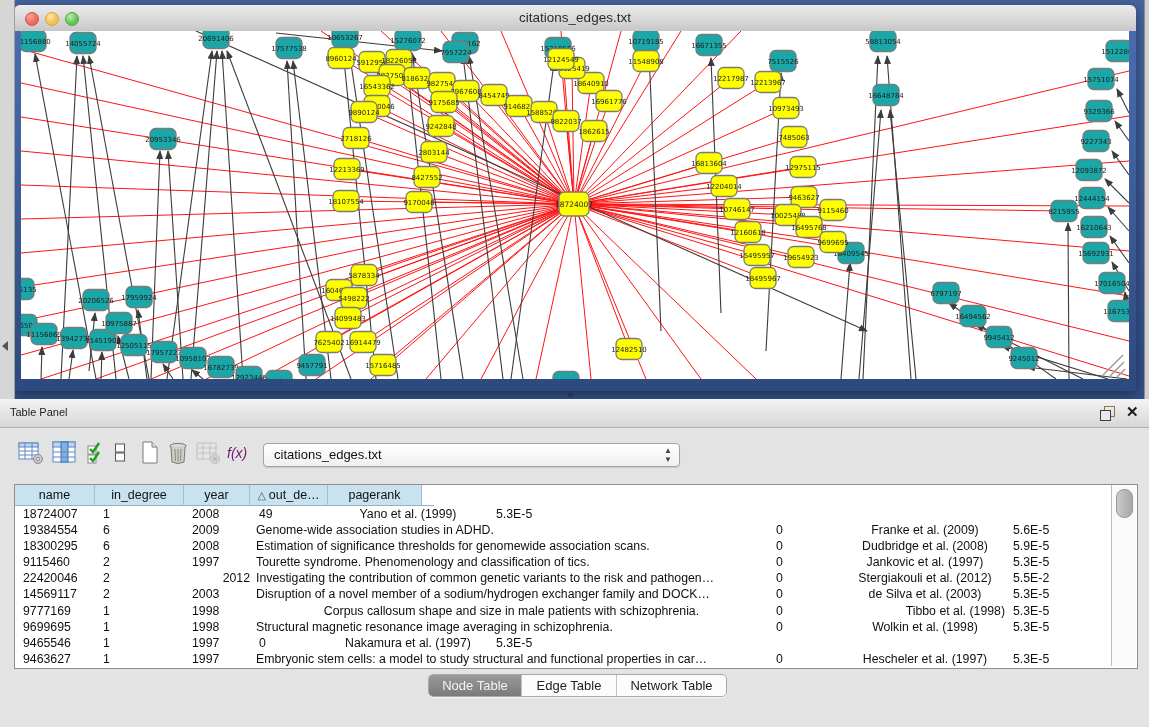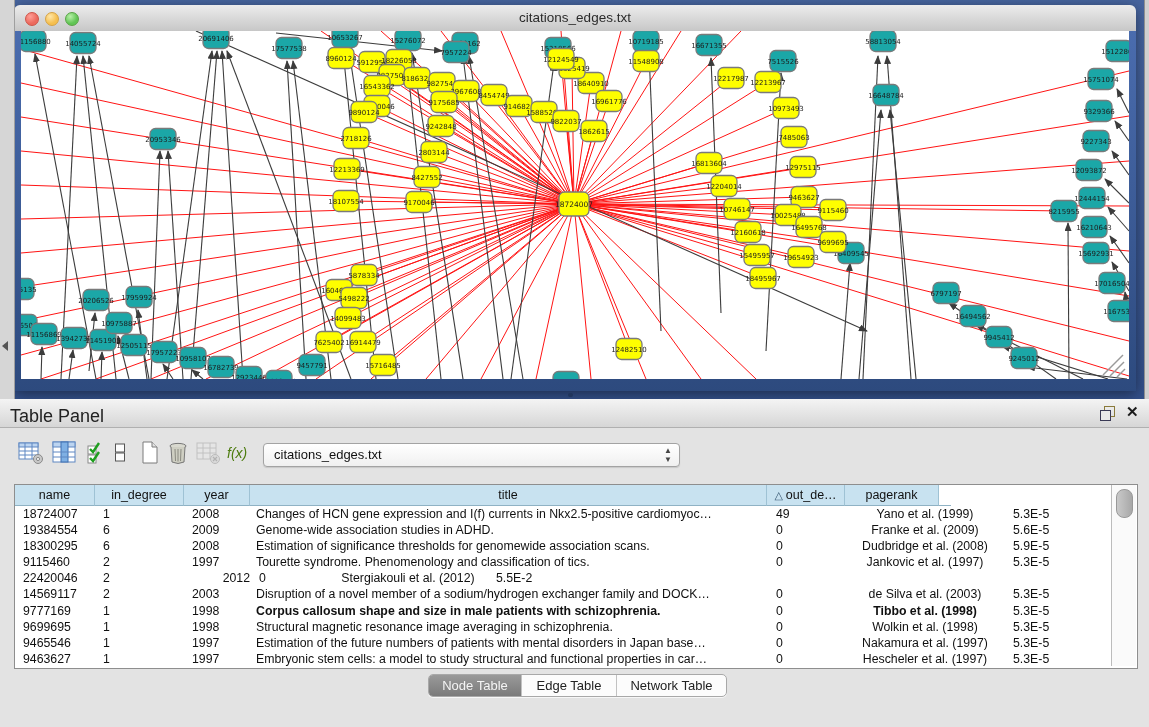--- a/index.html
+++ b/index.html
@@ -21,29 +21,29 @@
   .tl.green{left:51px;background:radial-gradient(circle at 35% 30%,#b8f0a8,#61c555 60%);border:1px solid #58a345;}
   .wtitle{left:0;top:5px;width:1122px;text-align:center;font-size:13.5px;color:#2b2b2b;}
   .gframe{left:0;top:26px;width:1122px;height:360px;background:linear-gradient(180deg,#4a6cae,#2d4a7e);}
   .gcanvas{left:7px;top:0;width:1108px;height:348px;background:#ffffff;}
   svg{display:block;}
   .divider-dot{left:568px;top:393px;width:5px;height:4px;background:#20355c;border-radius:2px;}
   
   .table-panel{left:0;top:399px;width:1149px;height:328px;background:#e3e3e3;}
   .tp-header{left:0;top:0;width:1149px;height:28px;background:linear-gradient(180deg,#f4f4f4,#d6d6d6);
              border-bottom:1px solid #b0b0b0;}
-  .tp-title{left:10px;top:7px;font-size:18px;color:#222;}
+  .tp-title{left:10px;top:7px;font-size:11px;color:#222;}
   .float-ico{left:1100px;top:7px;width:15px;height:14px;}
   .float-ico .sq1{left:4px;top:0;width:9px;height:9px;border:1.4px solid #8a7a3a;}
   .float-ico .sq2{left:0;top:4px;width:9px;height:9px;border:1.4px solid #3a3a55;background:#e9e9e9;}
   .close-x{left:1126px;top:4px;font-size:15px;font-weight:bold;color:#1a1a1a;}
   
   .toolbar{left:0;top:36px;width:1149px;height:40px;}
   .tb-ico{top:6px;height:24px;}
-  .fx{font-size:14px;font-style:italic;color:#4d7c0f;top:10px;}
+  .fx{font-size:14px;font-style:italic;color:#701a75;top:10px;}
   .combo{left:263px;top:8px;width:415px;height:22px;background:linear-gradient(180deg,#ffffff,#f0f0f0);
          border:1px solid #a3a3a3;border-radius:4px;box-shadow:0 1px 1px rgba(0,0,0,.12);}
   .combo-text{left:10px;top:3px;font-size:13px;color:#111;}
   .combo-arrows{right:7px;top:2px;font-size:8px;line-height:9px;color:#444;text-align:center;}
   
   .ntable{left:14px;top:85px;width:1122px;height:183px;background:#fff;border:1px solid #8e8e8e;}
   .trow{display:flex;width:1096px;}
   .thead .tcell{background:#c8e2f0;border-right:1px solid #9fc2d4;border-bottom:1px solid #8fb2c4;
                 height:21px;line-height:21px;text-align:center;font-size:12.5px;color:#111;}
   .thead .tcell:last-child{background:#fff;border-right:none;}
@@ -727,31 +727,29 @@
       <span class="abs combo-text">citations_edges.txt</span>
       <span class="abs combo-arrows">▲<br>▼</span>
     </span>
   </div>
 
   <div class="abs ntable">
     <div class="trow thead" id="table-head">
         <div class="tcell" style="width: 80px;">name</div>
         <div class="tcell" style="width: 89px;">in_degree</div>
         <div class="tcell" style="width: 66px;">year</div>
-        <div class="tcell" style="width: 517px;">title</div>
         <div class="tcell" style="width: 78px;"><span class="sortg">△</span>out_de…</div>
         <div class="tcell" style="width: 94px;">pagerank</div>
         <div class="tcell" style="width: 12px;"></div>
       </div>
     <div class="tbody" id="table-body">
         <div class="trow">
           <div class="tcell" style="width: 80px; text-align: left; padding-left: 8px;">18724007</div>
           <div class="tcell" style="width: 89px; text-align: left; padding-left: 8px;">1</div>
           <div class="tcell" style="width: 66px; text-align: left; padding-left: 8px;">2008</div>
-          <div class="tcell" style="width: 517px; text-align: left; padding-left: 6px;">Changes of HCN gene expression and I(f) currents in Nkx2.5-positive cardiomyoc…</div>
           <div class="tcell" style="width: 78px; text-align: left; padding-left: 9px;">49</div>
           <div class="tcell" style="width: 160px; text-align: center; padding-left: 0px;">Yano et al. (1999)</div>
           <div class="tcell" style="width: 94px; text-align: left; padding-left: 8px;">5.3E-5</div>
           <div class="tcell" style="width: 12px; text-align: left; padding-left: 0px;"></div>
         </div>
         <div class="trow">
           <div class="tcell" style="width: 80px; text-align: left; padding-left: 8px;">19384554</div>
           <div class="tcell" style="width: 89px; text-align: left; padding-left: 8px;">6</div>
           <div class="tcell" style="width: 66px; text-align: left; padding-left: 8px;">2009</div>
           <div class="tcell" style="width: 517px; text-align: left; padding-left: 6px;">Genome-wide association studies in ADHD.</div>
@@ -777,60 +775,60 @@
           <div class="tcell" style="width: 517px; text-align: left; padding-left: 6px;">Tourette syndrome. Phenomenology and classification of tics.</div>
           <div class="tcell" style="width: 78px; text-align: left; padding-left: 9px;">0</div>
           <div class="tcell" style="width: 160px; text-align: center; padding-left: 0px;">Jankovic et al. (1997)</div>
           <div class="tcell" style="width: 94px; text-align: left; padding-left: 8px;">5.3E-5</div>
           <div class="tcell" style="width: 12px; text-align: left; padding-left: 0px;"></div>
         </div>
         <div class="trow">
           <div class="tcell" style="width: 80px; text-align: left; padding-left: 8px;">22420046</div>
           <div class="tcell" style="width: 89px; text-align: left; padding-left: 8px;">2</div>
           <div class="tcell" style="width: 66px; text-align: right; padding-left: 8px;">2012</div>
+          <div class="tcell" style="width: 517px; text-align: left; padding-left: 6px;">Investigating the contribution of common genetic variants to the risk and pathogen…</div>
           <div class="tcell" style="width: 78px; text-align: left; padding-left: 9px;">0</div>
           <div class="tcell" style="width: 160px; text-align: center; padding-left: 0px;">Stergiakouli et al. (2012)</div>
           <div class="tcell" style="width: 94px; text-align: left; padding-left: 8px;">5.5E-2</div>
           <div class="tcell" style="width: 12px; text-align: left; padding-left: 0px;"></div>
         </div>
         <div class="trow">
           <div class="tcell" style="width: 80px; text-align: left; padding-left: 8px;">14569117</div>
           <div class="tcell" style="width: 89px; text-align: left; padding-left: 8px;">2</div>
           <div class="tcell" style="width: 66px; text-align: left; padding-left: 8px;">2003</div>
           <div class="tcell" style="width: 517px; text-align: left; padding-left: 6px;">Disruption of a novel member of a sodium/hydrogen exchanger family and DOCK…</div>
           <div class="tcell" style="width: 78px; text-align: left; padding-left: 9px;">0</div>
           <div class="tcell" style="width: 160px; text-align: center; padding-left: 0px;">de Silva et al. (2003)</div>
           <div class="tcell" style="width: 94px; text-align: left; padding-left: 8px;">5.3E-5</div>
           <div class="tcell" style="width: 12px; text-align: left; padding-left: 0px;"></div>
         </div>
         <div class="trow">
           <div class="tcell" style="width: 80px; text-align: left; padding-left: 8px;">9777169</div>
           <div class="tcell" style="width: 89px; text-align: left; padding-left: 8px;">1</div>
           <div class="tcell" style="width: 66px; text-align: left; padding-left: 8px;">1998</div>
-          <div class="tcell" style="width: 517px; text-align: left; padding-left: 6px; font-weight: bold;">Corpus callosum shape and size in male patients with schizophrenia.</div>
+          <div class="tcell" style="width: 517px; text-align: center; padding-left: 6px;">Corpus callosum shape and size in male patients with schizophrenia.</div>
           <div class="tcell" style="width: 78px; text-align: left; padding-left: 9px;">0</div>
-          <div class="tcell" style="width: 160px; text-align: center; padding-left: 0px; font-weight: bold;">Tibbo et al. (1998)</div>
+          <div class="tcell" style="width: 160px; text-align: right; padding-left: 0px;">Tibbo et al. (1998)</div>
           <div class="tcell" style="width: 94px; text-align: left; padding-left: 8px;">5.3E-5</div>
           <div class="tcell" style="width: 12px; text-align: left; padding-left: 0px;"></div>
         </div>
         <div class="trow">
           <div class="tcell" style="width: 80px; text-align: left; padding-left: 8px;">9699695</div>
           <div class="tcell" style="width: 89px; text-align: left; padding-left: 8px;">1</div>
           <div class="tcell" style="width: 66px; text-align: left; padding-left: 8px;">1998</div>
           <div class="tcell" style="width: 517px; text-align: left; padding-left: 6px;">Structural magnetic resonance image averaging in schizophrenia.</div>
           <div class="tcell" style="width: 78px; text-align: left; padding-left: 9px;">0</div>
           <div class="tcell" style="width: 160px; text-align: center; padding-left: 0px;">Wolkin et al. (1998)</div>
           <div class="tcell" style="width: 94px; text-align: left; padding-left: 8px;">5.3E-5</div>
           <div class="tcell" style="width: 12px; text-align: left; padding-left: 0px;"></div>
         </div>
         <div class="trow">
           <div class="tcell" style="width: 80px; text-align: left; padding-left: 8px;">9465546</div>
           <div class="tcell" style="width: 89px; text-align: left; padding-left: 8px;">1</div>
           <div class="tcell" style="width: 66px; text-align: left; padding-left: 8px;">1997</div>
-          <div class="tcell" style="width: 517px; text-align: left; padding-left: 6px;">Estimation of the future numbers of patients with mental disorders in Japan base…</div>
           <div class="tcell" style="width: 78px; text-align: left; padding-left: 9px;">0</div>
           <div class="tcell" style="width: 160px; text-align: center; padding-left: 0px;">Nakamura et al. (1997)</div>
           <div class="tcell" style="width: 94px; text-align: left; padding-left: 8px;">5.3E-5</div>
           <div class="tcell" style="width: 12px; text-align: left; padding-left: 0px;"></div>
         </div>
         <div class="trow">
           <div class="tcell" style="width: 80px; text-align: left; padding-left: 8px;">9463627</div>
           <div class="tcell" style="width: 89px; text-align: left; padding-left: 8px;">1</div>
           <div class="tcell" style="width: 66px; text-align: left; padding-left: 8px;">1997</div>
           <div class="tcell" style="width: 517px; text-align: left; padding-left: 6px;">Embryonic stem cells: a model to study structural and functional properties in car…</div>

